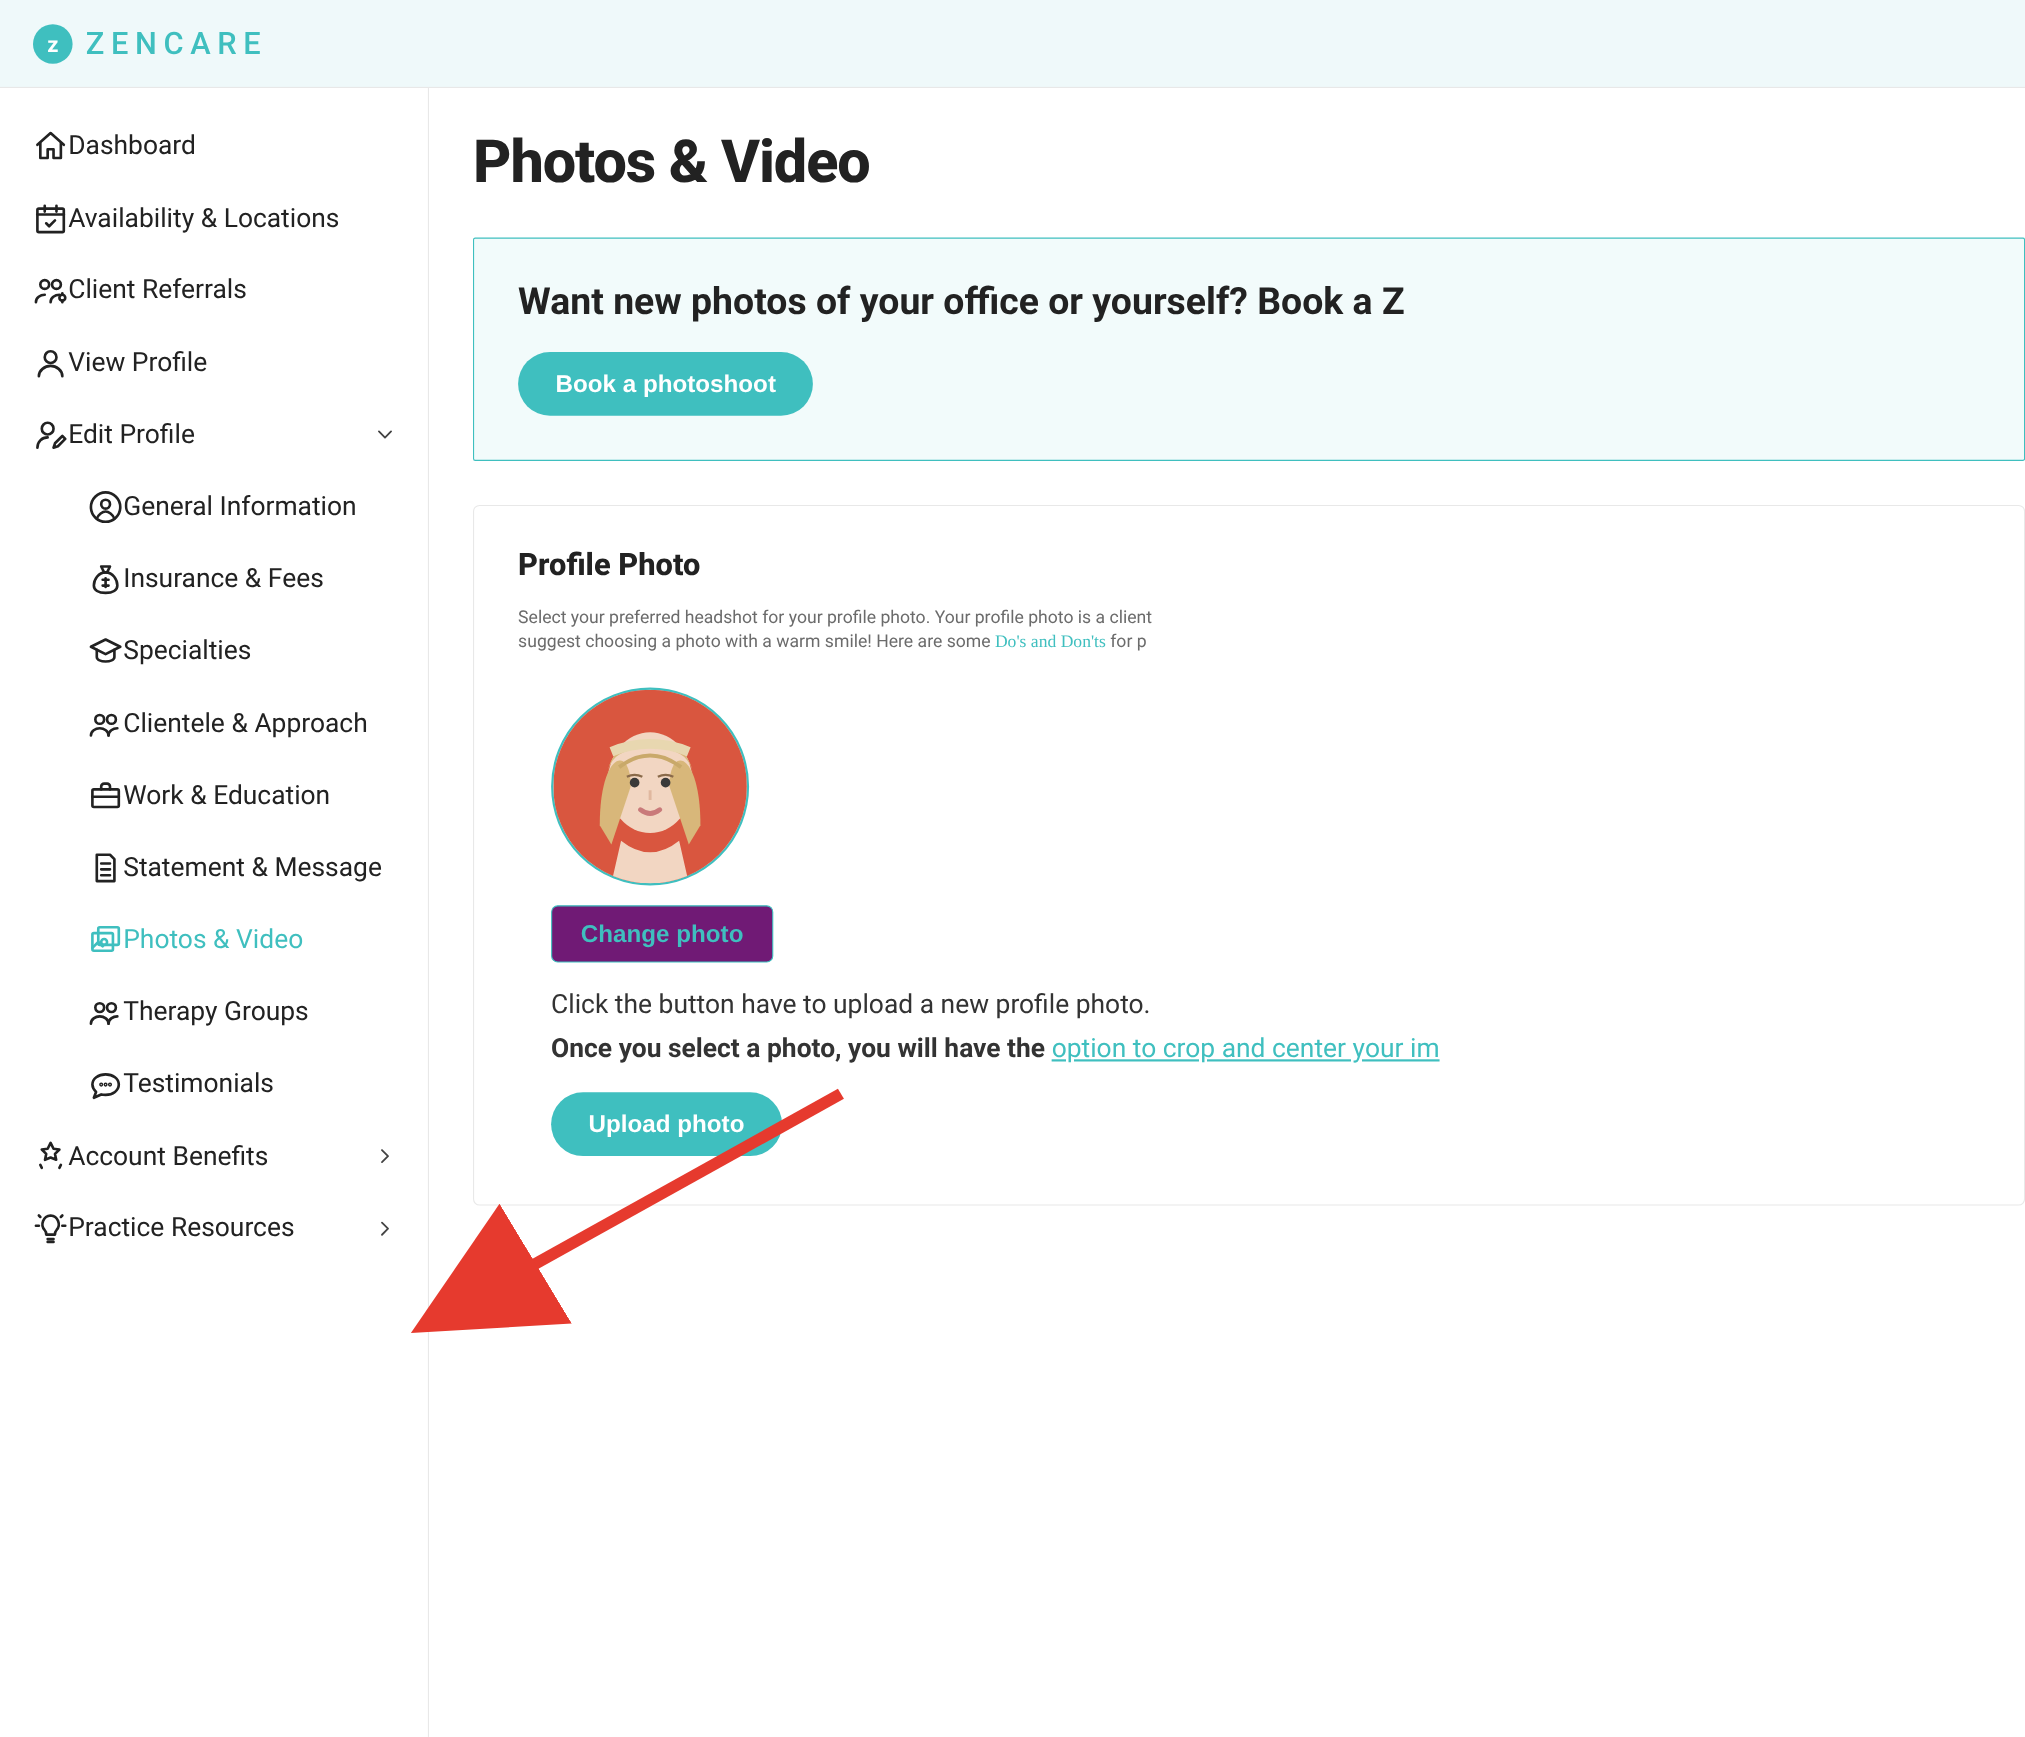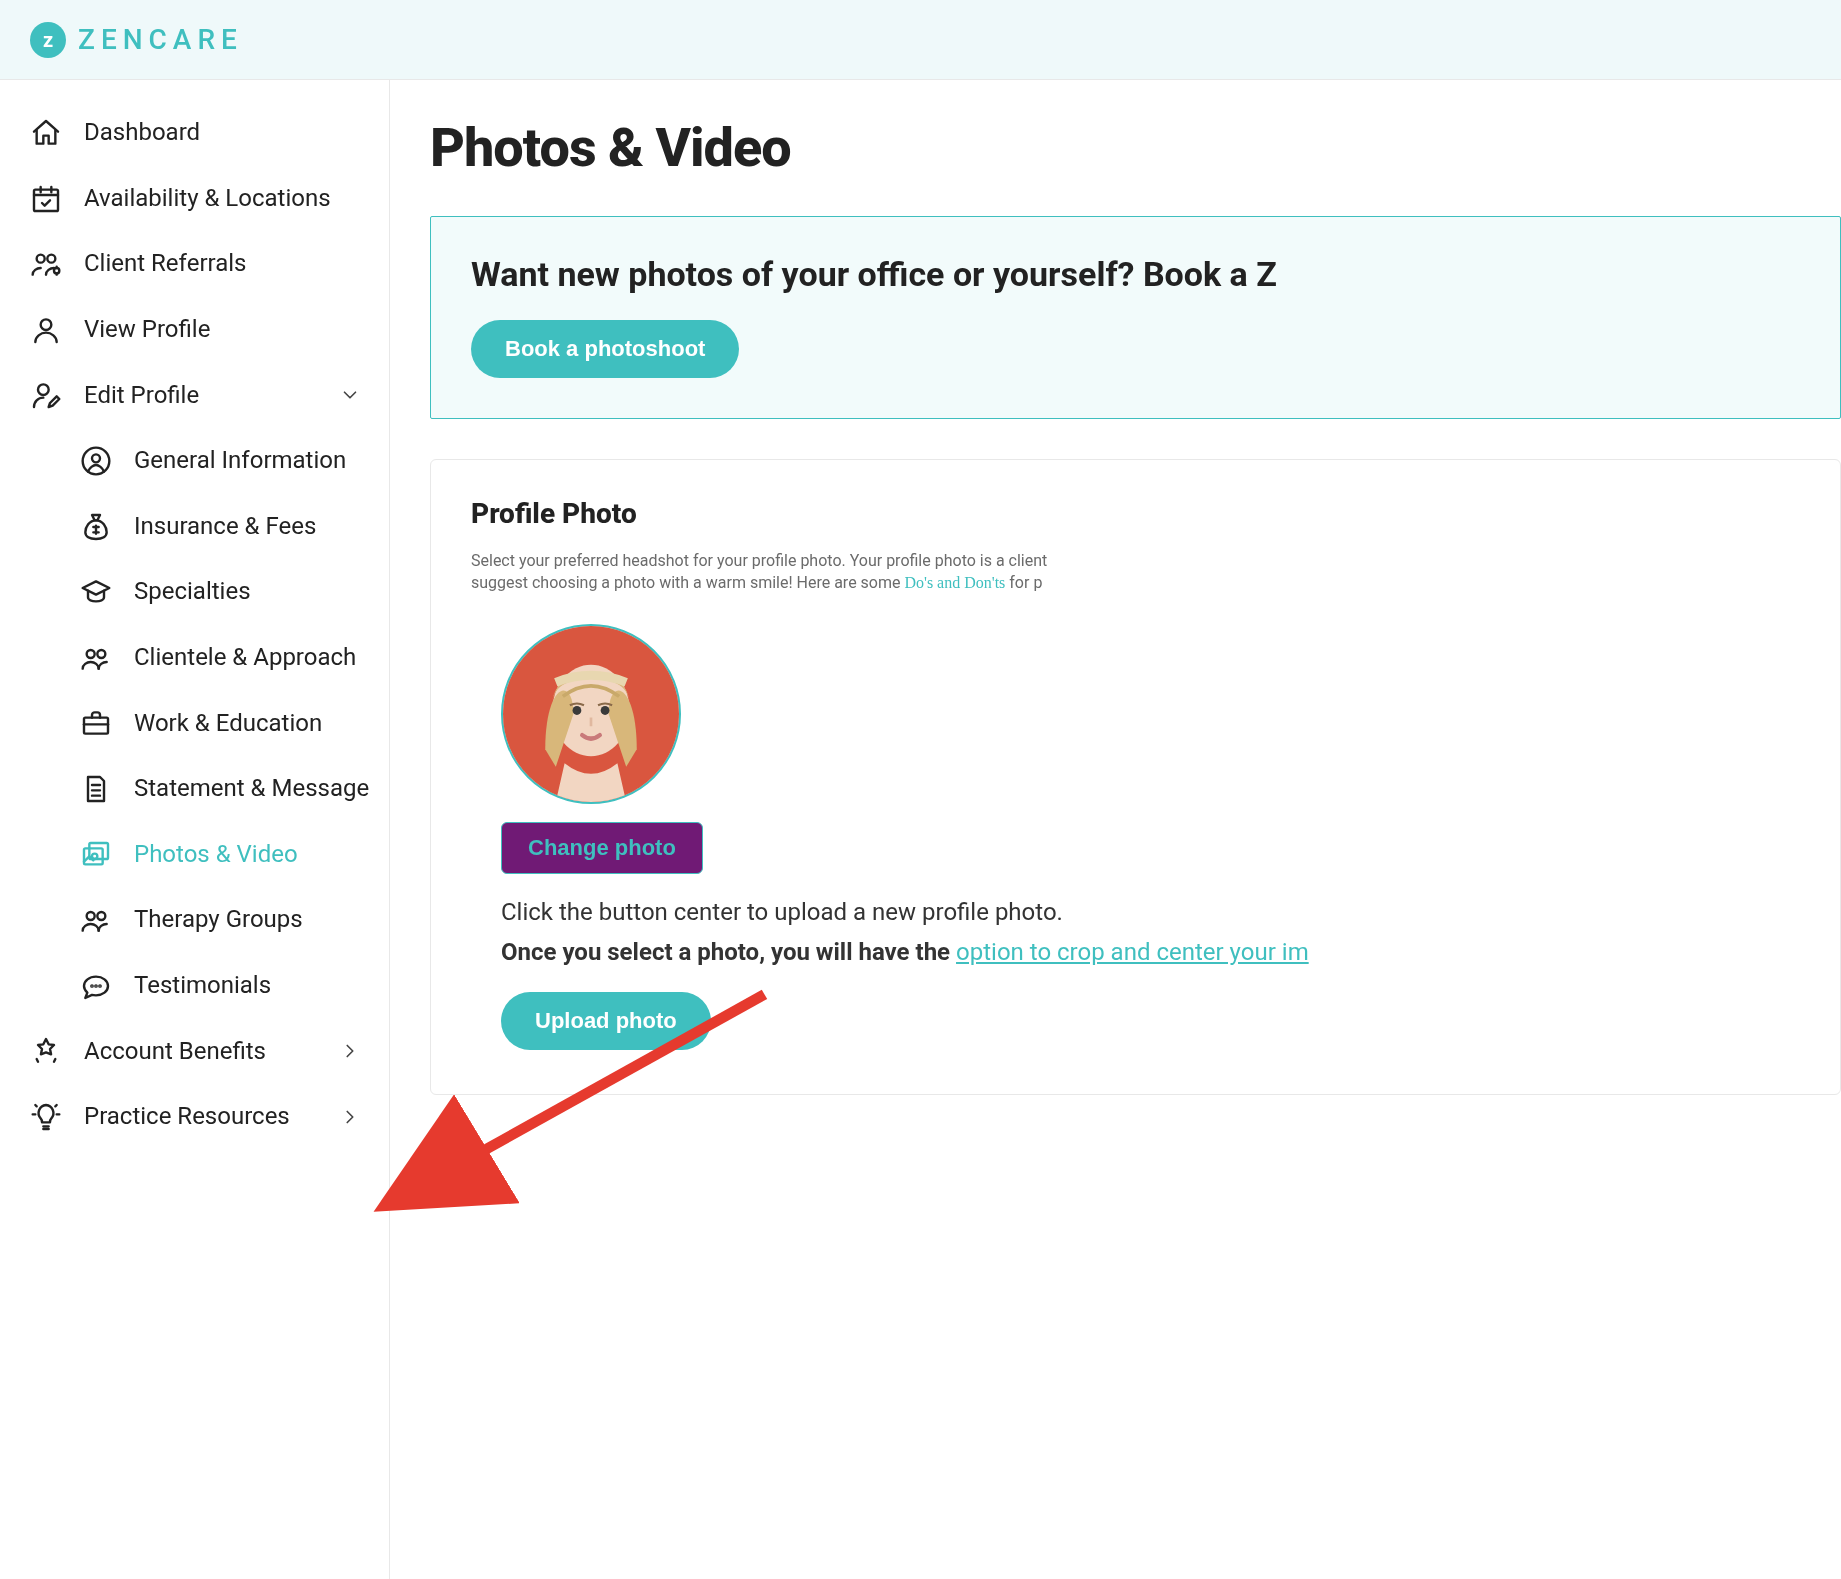--- a/index.html
+++ b/index.html
@@ -38,21 +38,21 @@
 .logo-text{
   font-size:28px;letter-spacing:6px;font-weight:500;color:var(--teal);
 }
 .shell{display:flex;min-height:calc(100vh - 80px);}
 .sidebar{
   width:390px;min-width:390px;
   border-right:1px solid var(--line);
   padding:20px 0 40px 30px;
 }
 .nav-item,.sub-item{
-  display:flex;align-items:center;gap:22px;
+  display:flex;align-items:center;
   padding:16px 18px 16px 0;
   cursor:pointer;
   color:var(--text);
   position:relative;
 }
 .nav-item .nav-icon,.sub-item .nav-icon{
   width:32px;height:32px;flex:0 0 32px;
   display:flex;align-items:center;justify-content:center;
 }
 .nav-item .chevron{
@@ -353,21 +353,21 @@
             <path d="M35 78 Q50 90 65 78 L70 100 L30 100 Z" fill="#f2d6c2"></path>
             <path d="M30 32 Q50 24 70 32" stroke="#e8d7b0" stroke-width="5" fill="none"></path>
           </svg>
         </div>
       </div>
 
       <div class="change-row">
         <button class="btn-outline">Change photo</button>
       </div>
 
-      <p class="upload-desc">Click the button center to upload a new profile photo.</p>
+      <p class="upload-desc">Click the button have to upload a new profile photo.</p>
       <p class="upload-desc">
         <strong>Once you select a photo, you will have the </strong><a href="#" class="link-underline">option to crop and center your im</a>
       </p>
 
       <div class="upload-row">
         <button class="btn btn-primary">Upload photo</button>
       </div>
     </div>
   </main>
 

